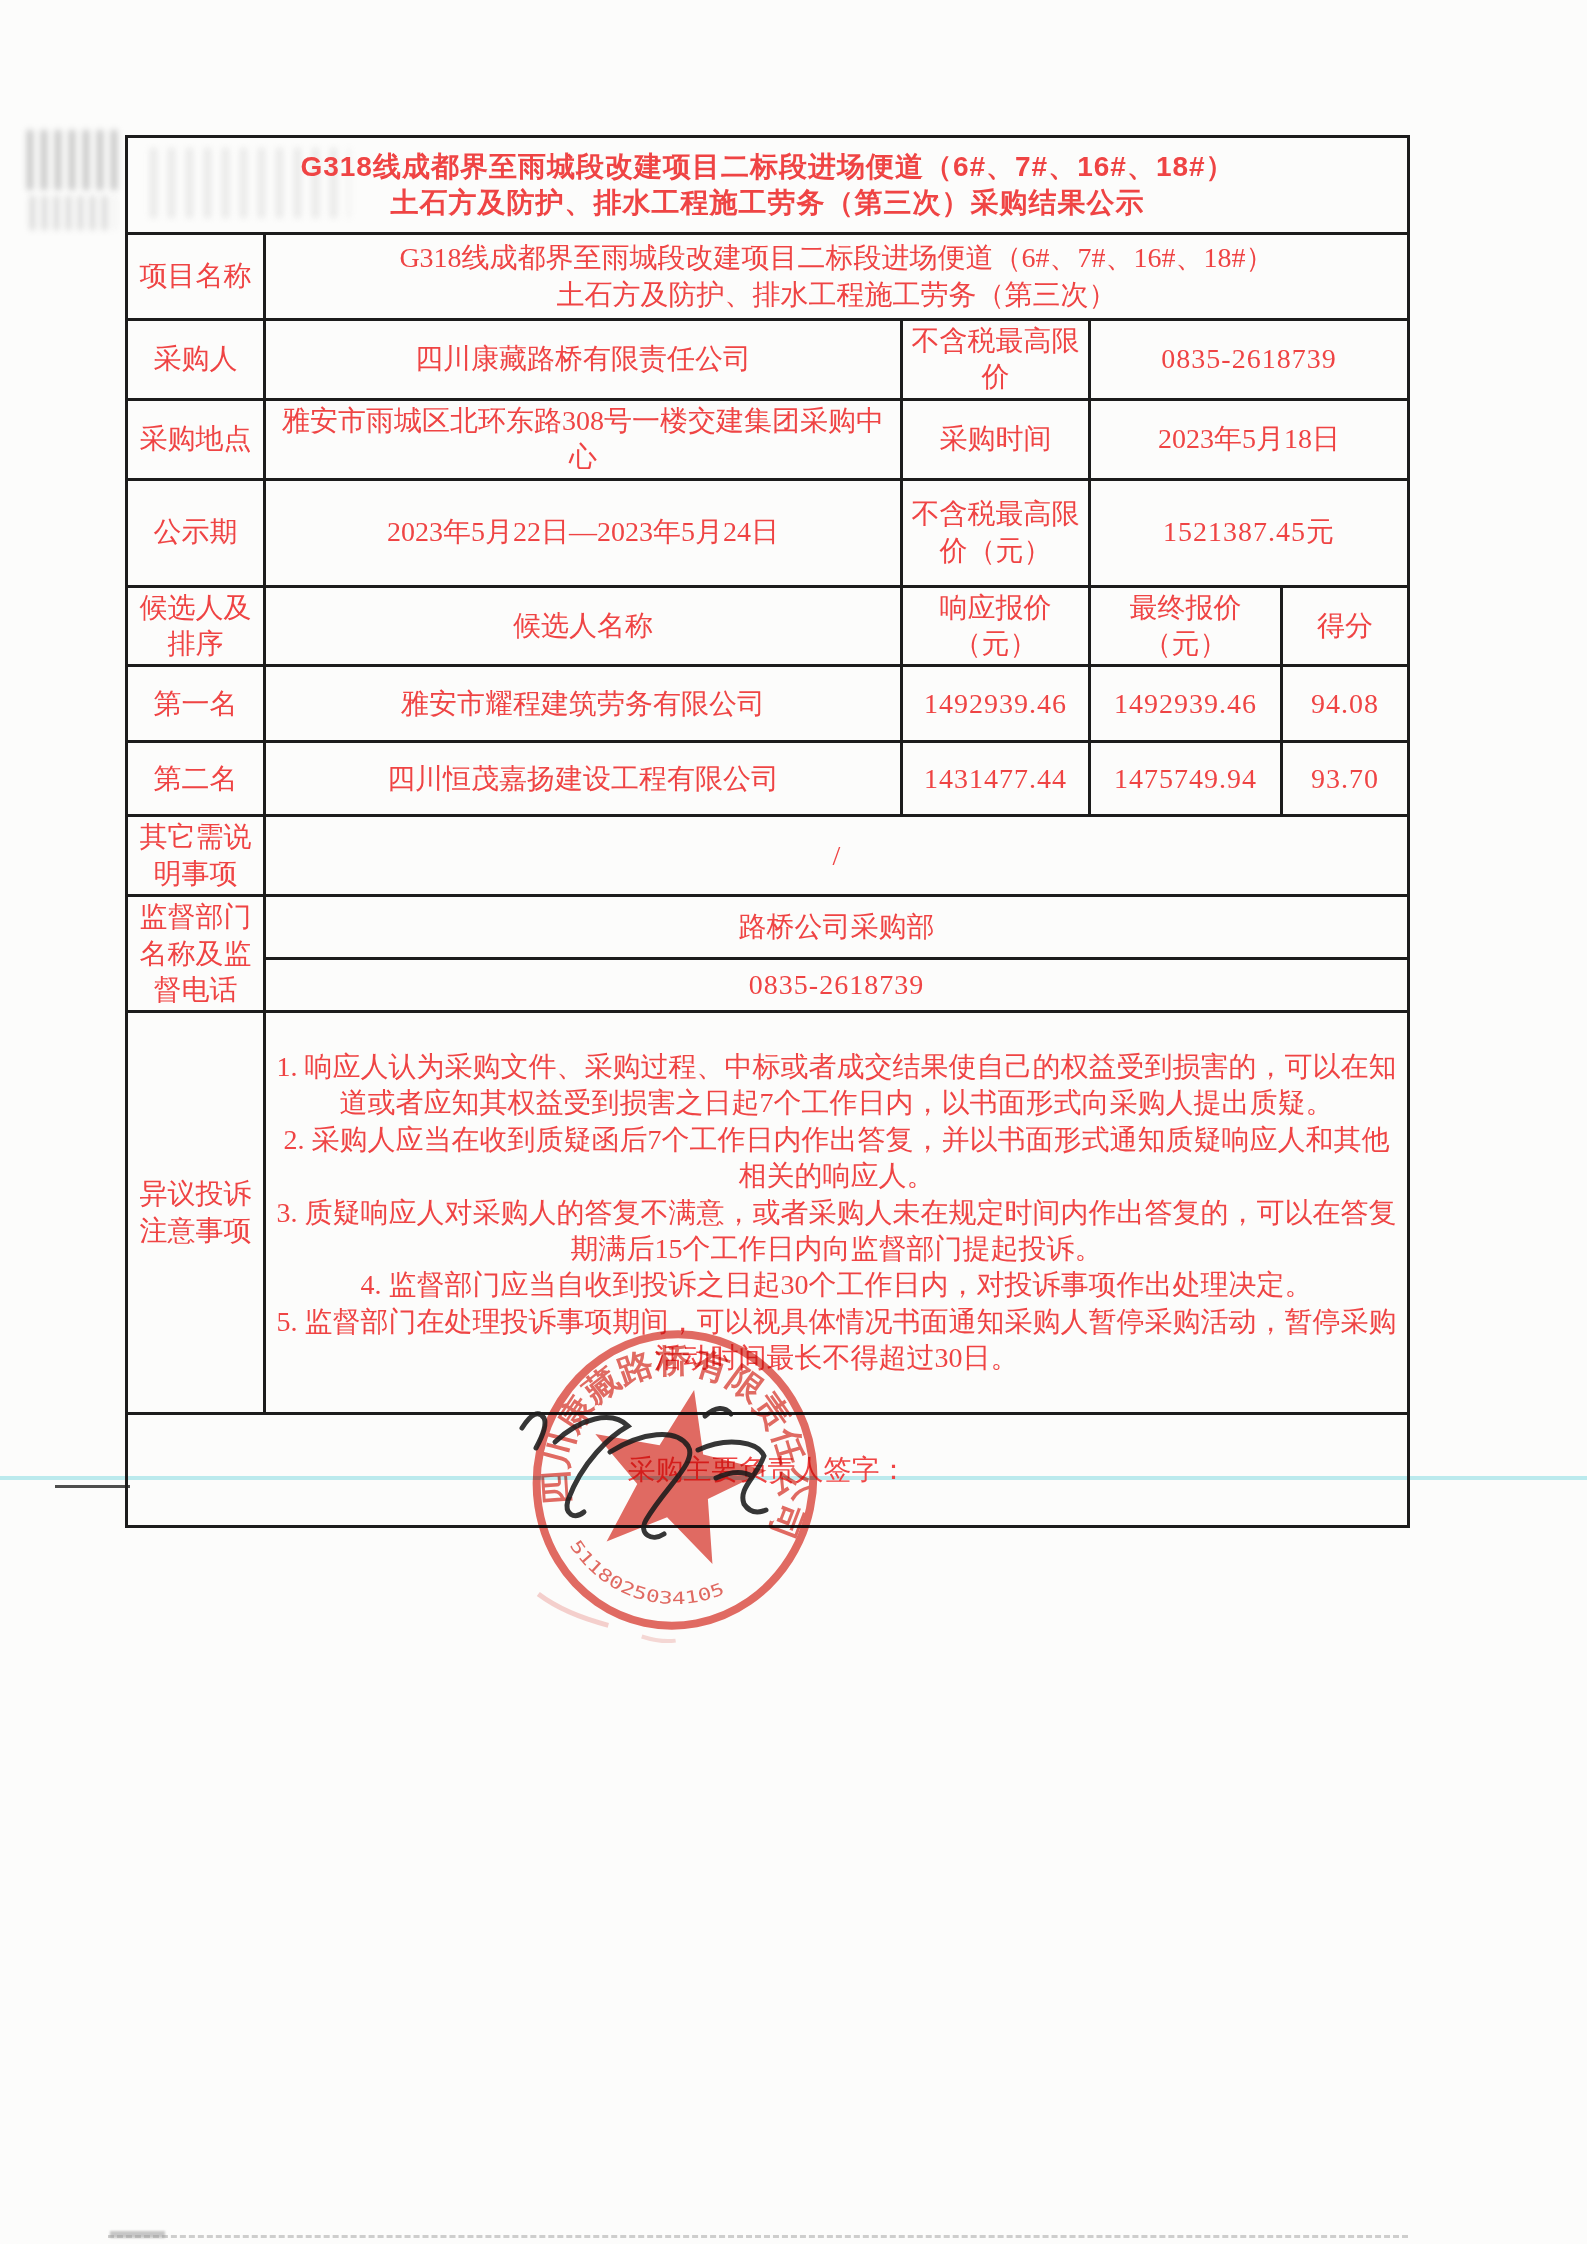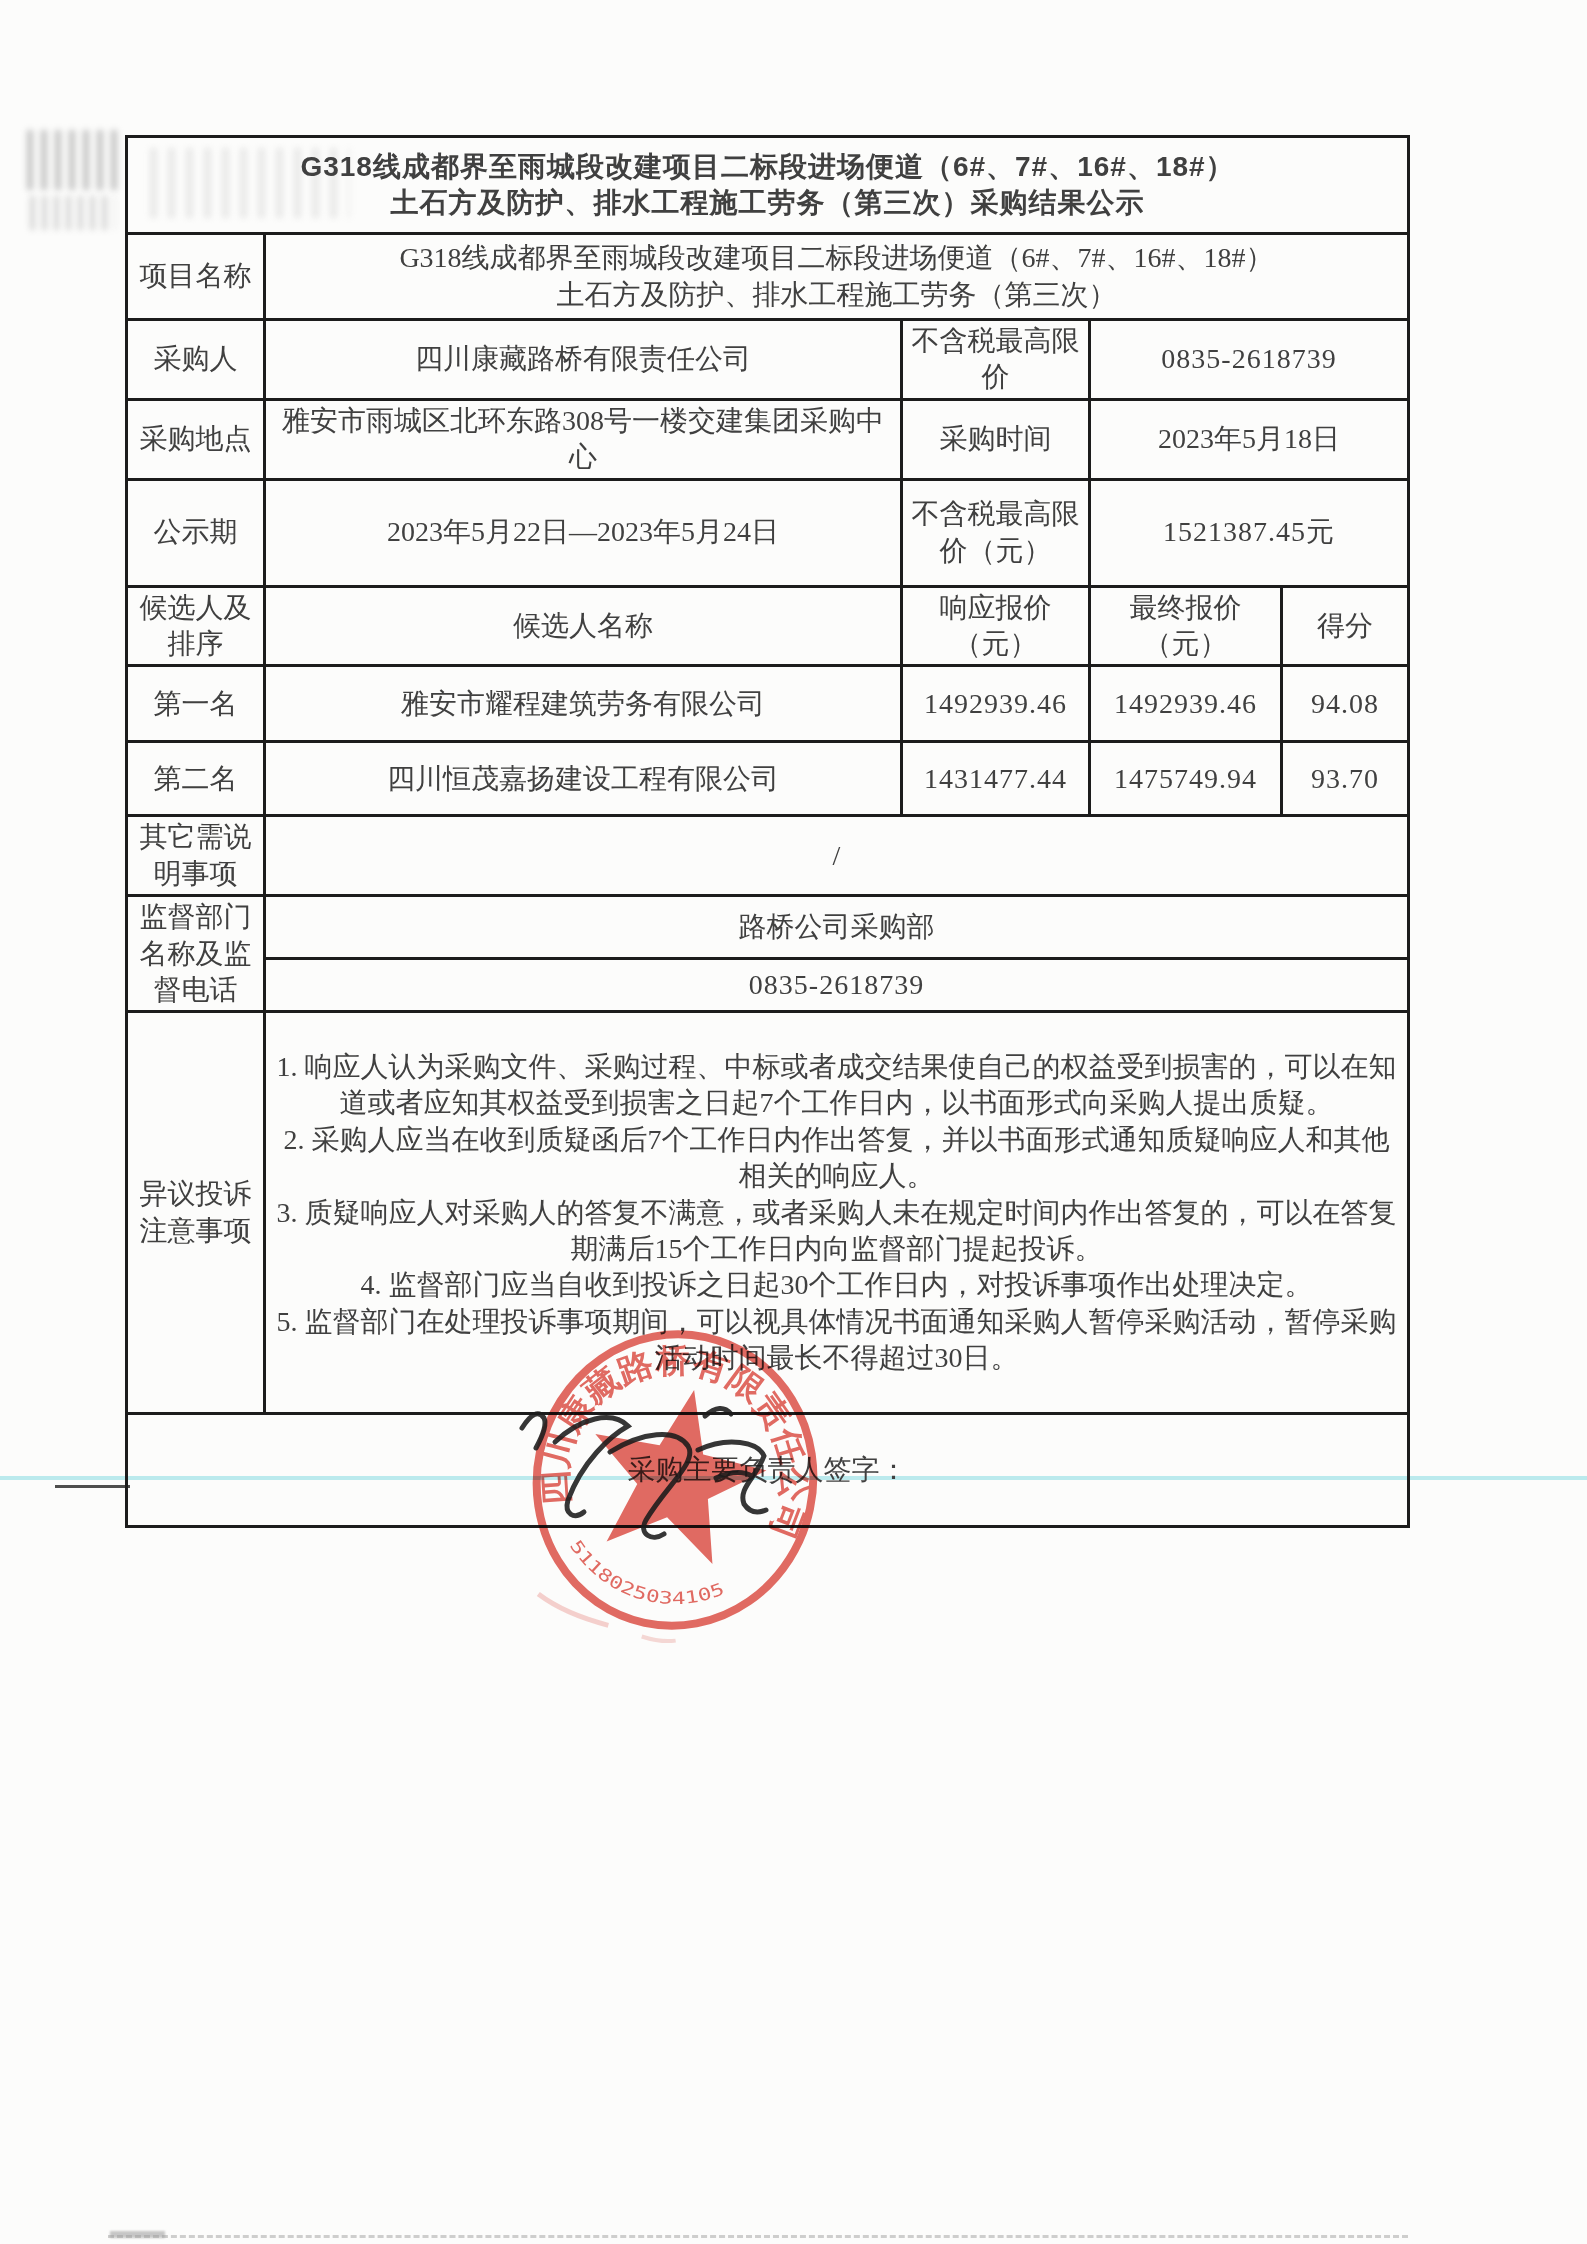--- a/index.html
+++ b/index.html
@@ -3,21 +3,21 @@
 <meta charset="utf-8">
 <style>
   html,body{margin:0;padding:0;background:#e8e8e8;}
   .page{
     position:relative;
     width:1587px;height:2244px;
     margin:0 auto;
     background:#fcfcfb;
     overflow:hidden;
     font-family:"Liberation Serif","DejaVu Serif",serif;
-    color:#404040;
+    color:#ef4444;
     text-decoration:underline;
   }
   
   .smudge{position:absolute;filter:blur(3px);opacity:.5;pointer-events:none;}
   .smudge-a{left:27px;top:130px;width:95px;height:60px;
     background:repeating-linear-gradient(90deg,#8a8a8a 0 6px,transparent 6px 14px);}
   .smudge-b{left:30px;top:196px;width:85px;height:34px;
     background:repeating-linear-gradient(90deg,#9a9a9a 0 5px,transparent 5px 12px);opacity:.4;}
   .smudge-c{left:150px;top:148px;width:200px;height:70px;
     background:repeating-linear-gradient(90deg,#b5b5b5 0 7px,transparent 7px 18px);opacity:.28;}

